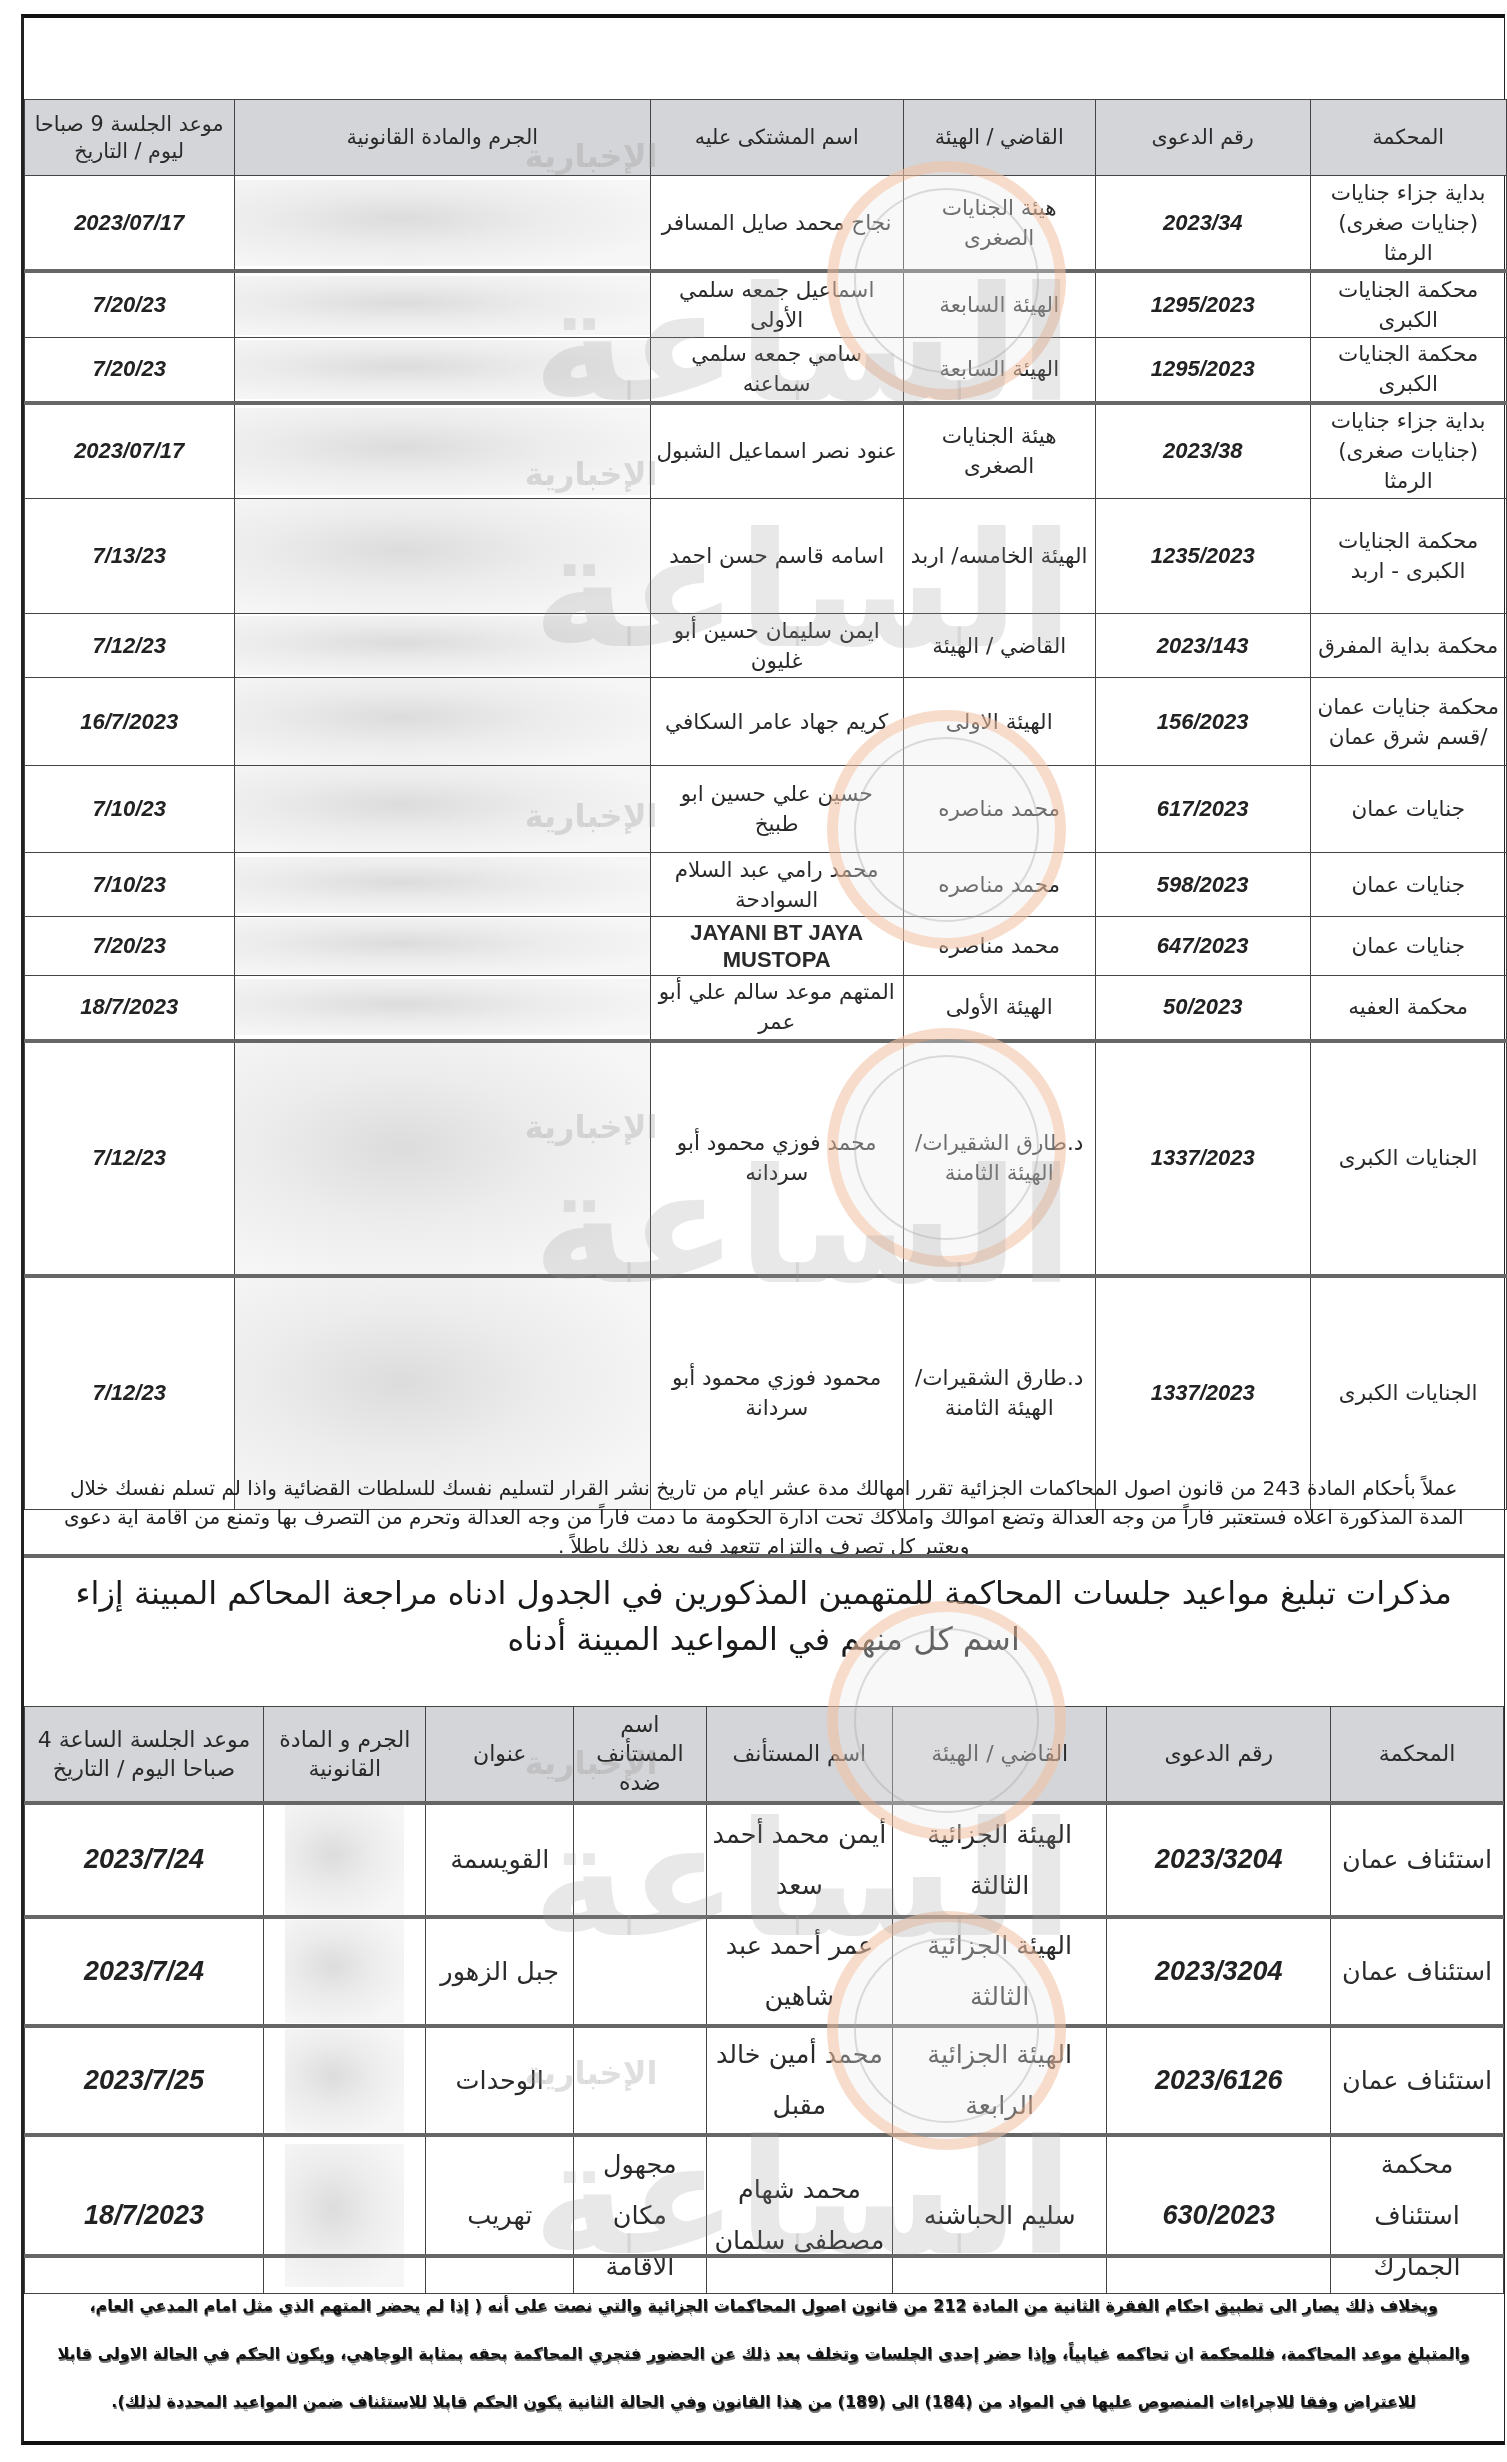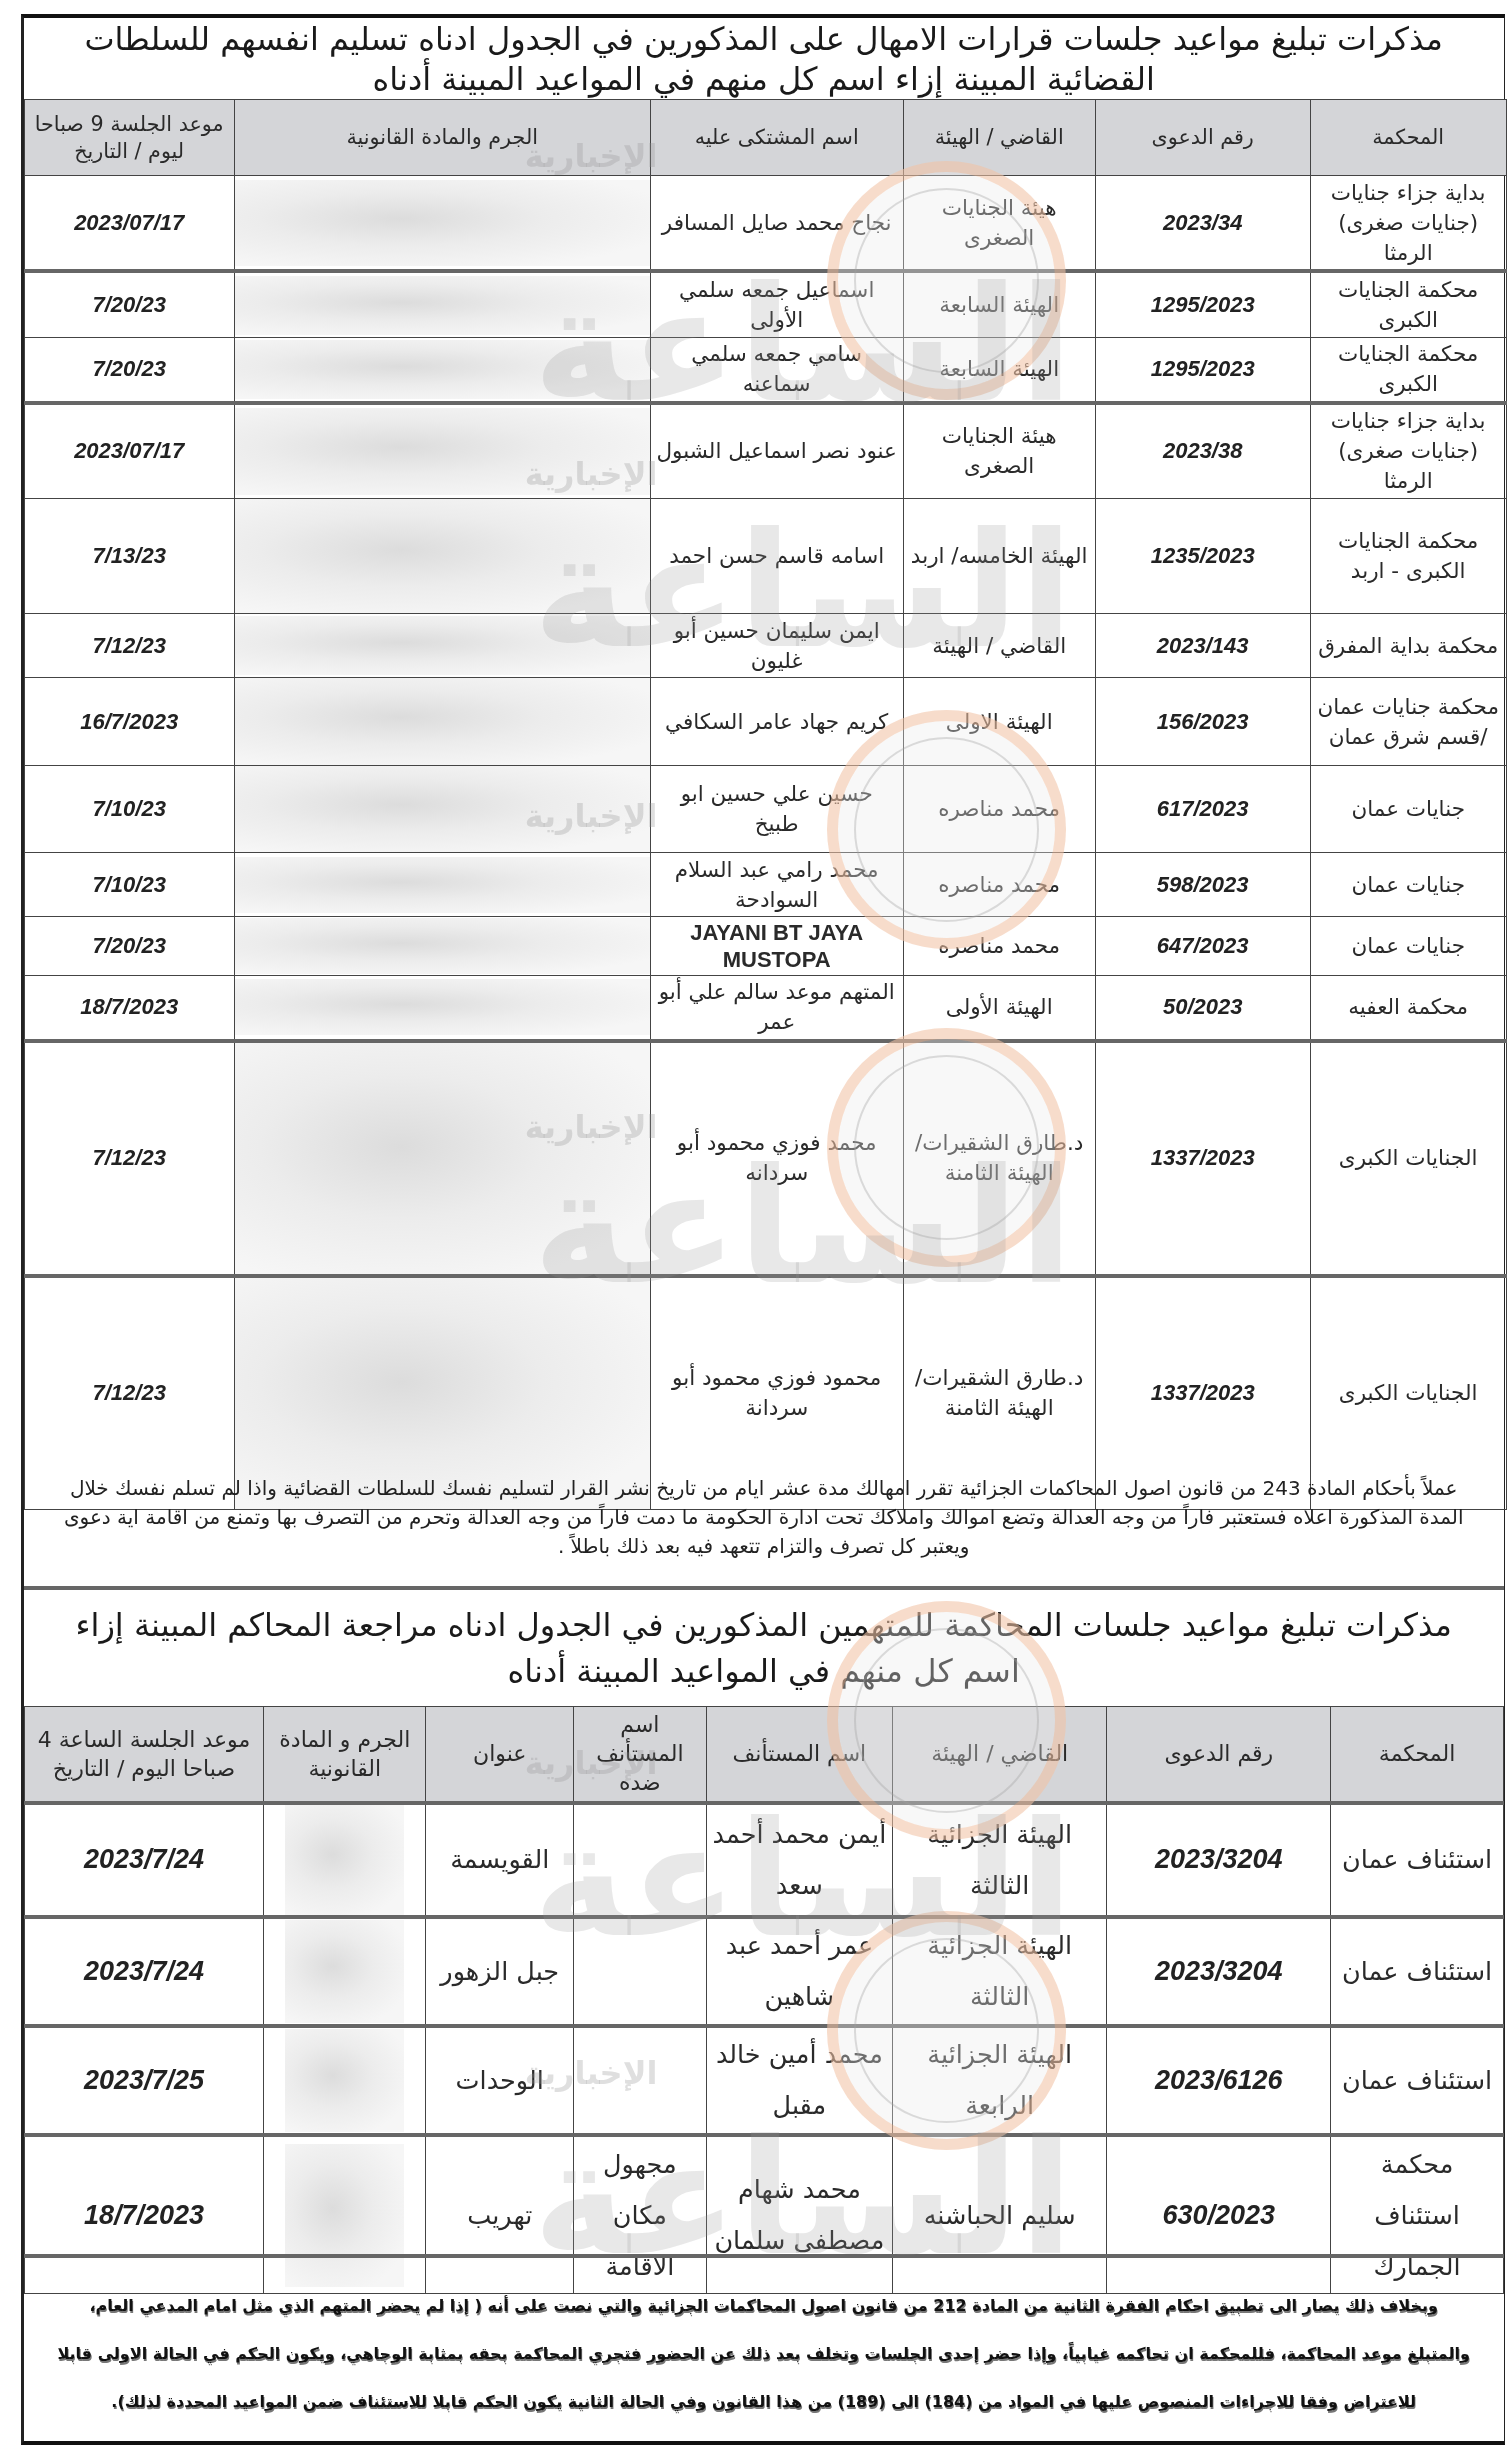--- a/index.html
+++ b/index.html
@@ -33,21 +33,20 @@
   .wm-clock { width: 239px; height: 239px; border-radius: 50%; border: 11px solid rgba(245,170,120,0.35); background: rgba(235,235,235,0.35); }
   .wm-clock::after { content: ""; position: absolute; left: 16px; top: 16px; right: 16px; bottom: 16px; border-radius: 50%; border: 2.4px solid rgba(160,160,160,0.35); }
   .wm-text { font-size: 159px; font-weight: bold; color: rgba(150,150,150,0.22); font-family: "DejaVu Sans", sans-serif; line-height: 1; }
   .wm-small { font-size: 32px; font-weight: bold; color: rgba(150,150,150,0.3); }
 </style>
 </head>
 <body>
 
 <div class="sheet">
 
-  <div class="title" style="top:0; height:81px; font-size:32px; line-height:40px;">مذكرات تبليغ مواعيد جلسات قرارات الامهال على المذكورين في الجدول ادناه تسليم انفسهم للسلطات القضائية المبينة إزاء اسم كل منهم في المواعيد المبينة أدناه</div>
 
   <table style="top:81px;">
     <colgroup>
       <col style="width:196px">
       <col style="width:215px">
       <col style="width:192px">
       <col style="width:253px">
       <col style="width:416px">
       <col style="width:210px">
     </colgroup>
@@ -190,21 +189,21 @@
           <td class="blur-cell">
             <div class="blur-box" style="height: 231px;"></div>
           </td>
           <td class="date">7/12/23</td>
         </tr>
       </tbody>
   </table>
 
   <div class="notice" style="top:1440px; height:129px;">عملاً بأحكام المادة 243 من قانون اصول المحاكمات الجزائية تقرر امهالك مدة عشر ايام من تاريخ نشر القرار لتسليم نفسك للسلطات القضائية واذا لم تسلم نفسك خلال المدة المذكورة اعلاه فستعتبر فاراً من وجه العدالة وتضع اموالك واملاكك تحت ادارة الحكومة ما دمت فاراً من وجه العدالة وتحرم من التصرف بها وتمنع من اقامة اية دعوى ويعتبر كل تصرف والتزام تتعهد فيه بعد ذلك باطلاً .</div>
 
-  <div class="title" style="top:1568px; height:119px; border-top:4px solid #666; font-size:32px; line-height:46px; padding: 0 24px;">مذكرات تبليغ مواعيد جلسات المحاكمة للمتهمين المذكورين في الجدول ادناه مراجعة المحاكم المبينة إزاء اسم كل منهم في المواعيد المبينة أدناه</div>
+  <div class="title" style="top:1536px; height:119px; border-top:4px solid #666; font-size:32px; line-height:46px; padding: 0 24px;">مذكرات تبليغ مواعيد جلسات المحاكمة للمتهمين المذكورين في الجدول ادناه مراجعة المحاكم المبينة إزاء اسم كل منهم في المواعيد المبينة أدناه</div>
 
   <table class="t2" style="top:1688px;">
     <colgroup>
       <col style="width:169px">
       <col style="width:220px">
       <col style="width:210px">
       <col style="width:183px">
       <col style="width:130px">
       <col style="width:145px">
       <col style="width:159px">

